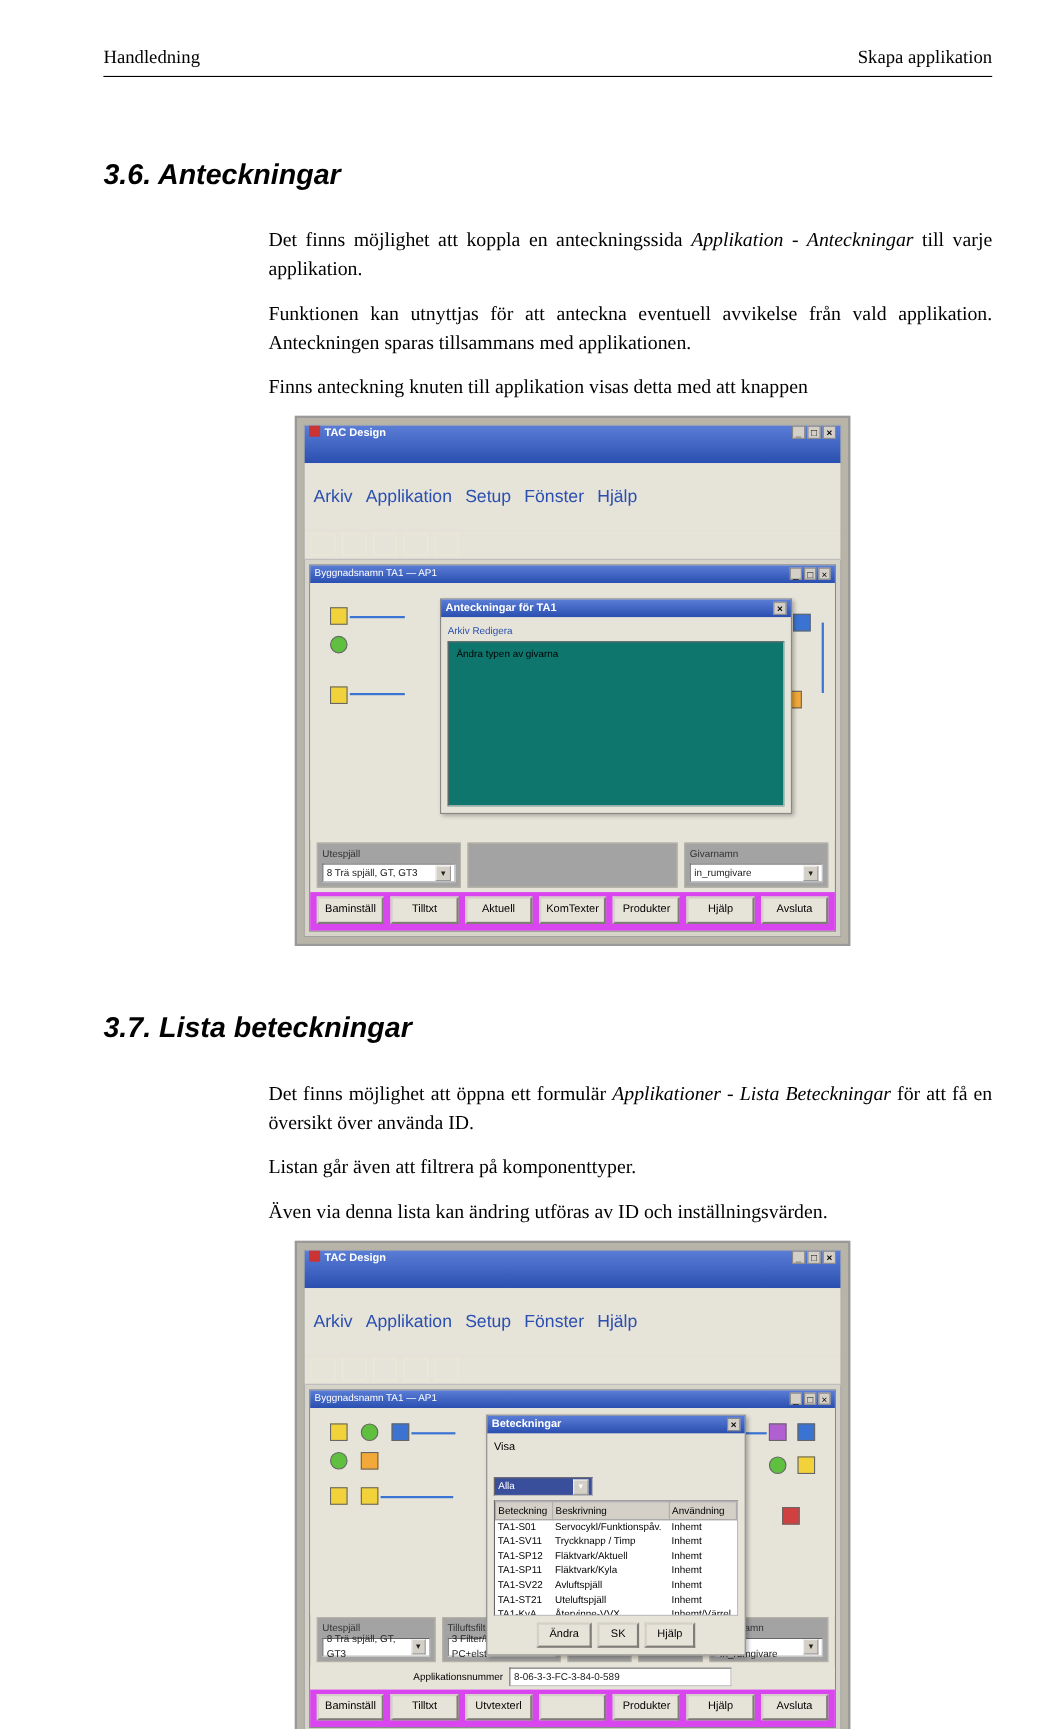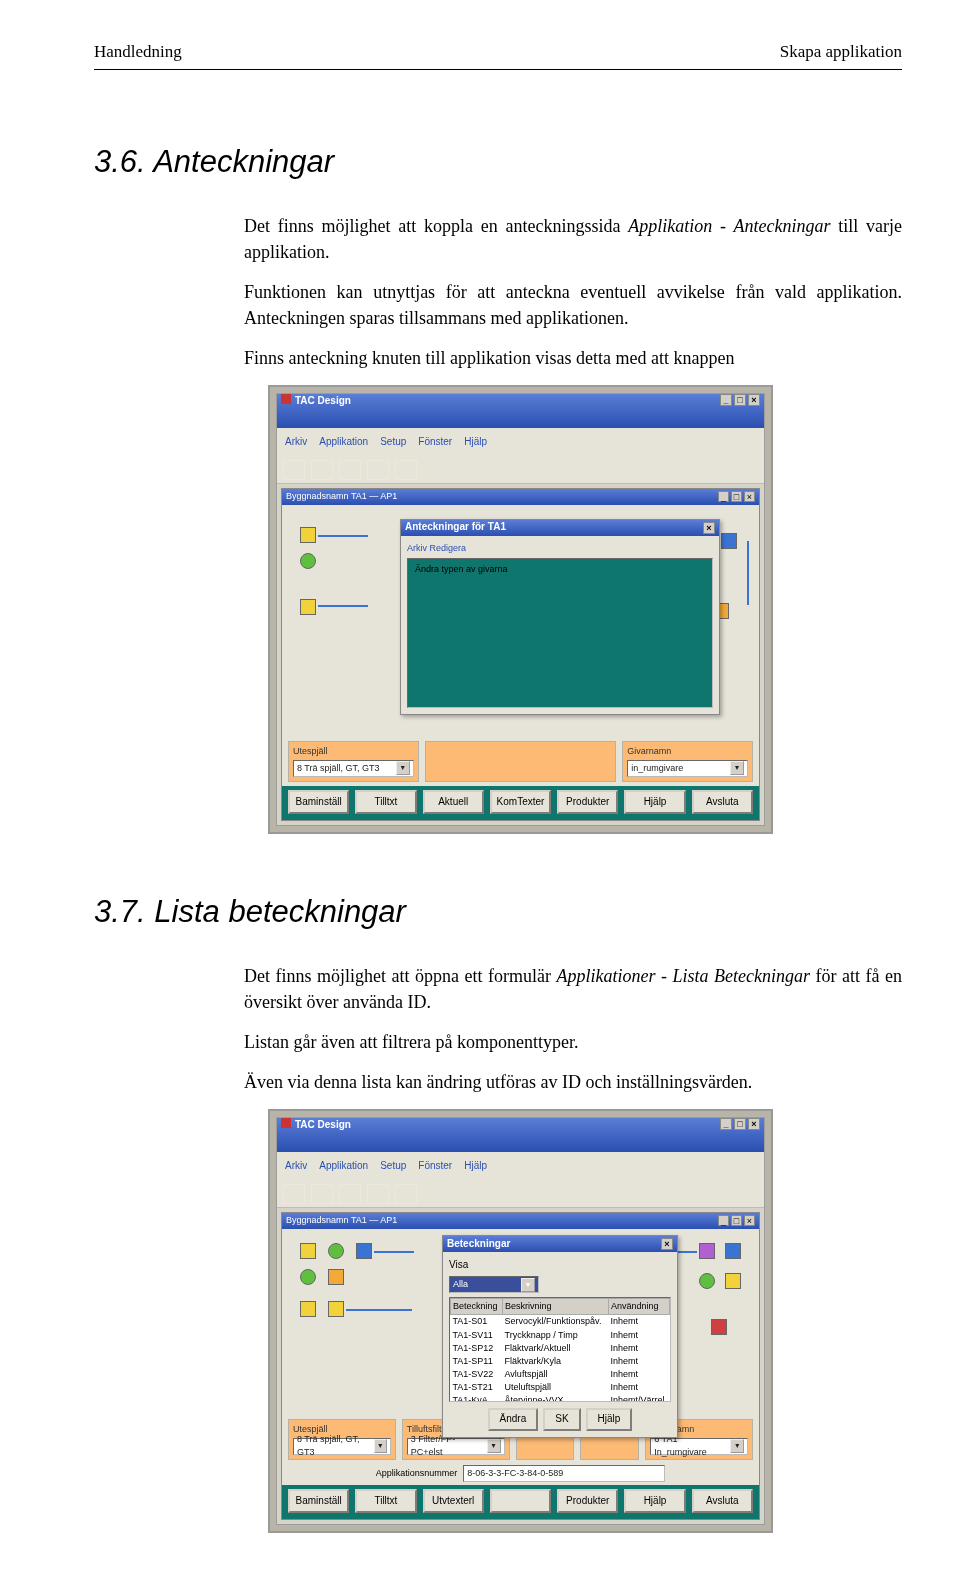--- a/index.html
+++ b/index.html
@@ -19,22 +19,22 @@
     display: flex;
     justify-content: space-between;
     font-size: 17px;
     border-bottom: 1px solid #000;
     padding-bottom: 4px;
     margin-bottom: 70px;
   }
   .sec-heading {
     font-family: Arial, Helvetica, sans-serif;
     font-style: italic;
-    font-weight: normal;
-    font-size: 31px;
+    font-weight: bold;
+    font-size: 26px;
     margin: 0 0 28px 0;
   }
   .indent-block {
     margin-left: 150px;
     margin-right: 0;
   }
   .indent-block p {
     margin: 0 0 14px 0;
     text-align: justify;
   }
@@ -70,21 +70,21 @@
     background: linear-gradient(#5a7dd6, #2a4fb0);
     color: #fff;
     padding: 0 4px;
     font-size: 10px;
     font-weight: bold;
   }
   .tb-icon { width: 10px; height: 10px; background: #c33; margin-right: 4px; }
   .tb-btns { margin-left: auto; display: flex; gap: 2px; }
   .tb-btns span { width: 12px; height: 12px; background: #d4d0c8; border: 1px solid #888; font-size: 9px; line-height: 10px; text-align: center; color: #000; }
   .menubar {
-    display: flex; gap: 12px; padding: 7px 8px; color: #2a4fb0; font-size: 10px;
+    display: flex; gap: 12px; padding: 19px 8px; color: #2a4fb0; font-size: 16px;
     background: #e6e3d8;
     align-items: flex-end;
   }
   .toolbar {
     display: flex; gap: 6px; padding: 3px 6px; background: #e6e3d8;
     border-bottom: 1px solid #bbb;
   }
   .tbtn { width: 22px; height: 20px; background: #e6e3d8; border: 1px solid #ece9d8; }
   .subwin {
     margin: 4px;
@@ -114,36 +114,36 @@
   .blue  { background: #3a73d2; }
   .orange { background: #f2a93a; }
   .purple { background: #b060d0; }
   .red { background: #d04040; }
   .wire { position: absolute; background: #3a73d2; height: 2px; }
   .wire.v { width: 2px; }
 
   
   .panelrow { display: flex; gap: 6px; padding: 2px 6px 4px 6px; }
   .panelbox {
-    background: #fdba74;
+    background: #a3a3a3;
     border: 1px solid #b6b3a6;
     padding: 3px 4px 4px 4px;
     font-size: 9px;
     color: #444;
   }
   .panelbox .hdr { font-size: 9px; color: #333; margin-bottom: 2px; }
   .combo, .txtfield {
     display: flex; align-items: center;
     background: #fff; border: 1px inset #bbb;
     height: 17px; font-size: 9px; padding: 0 3px; color: #222;
   }
   .combo .arrow { margin-left: auto; width: 14px; height: 14px; background: #d4d0c8; border: 1px outset #eee; text-align: center; font-size: 8px; line-height: 12px; }
 
   
-  .btnbar { display: flex; justify-content: space-between; gap: 6px; padding: 4px 6px 6px 6px; background: #0f766e; }
+  .btnbar { display: flex; justify-content: space-between; gap: 6px; padding: 4px 6px 6px 6px; background: #d946ef; }
   .btnbar .btn {
     flex: 1;
     text-align: center;
     background: #e6e3d8;
     border: 2px outset #d4d0c8;
     padding: 3px 0;
     font-size: 10px;
   }
 
   
@@ -169,21 +169,21 @@
   
   .shot1 { width: 505px; margin-left: 24px; }
   .shot1 .diagram { height: 234px; }
   .shot1 .modal1 { left: 118px; top: 14px; width: 320px; }
   .shot1 .modal1 .listarea { height: 150px; padding: 2px 4px; }
 
   
   .shot2 { width: 505px; margin-left: 24px; }
   .shot2 .diagram { height: 188px; }
   .shot2 .modal2 { left: 160px; top: 6px; width: 236px; }
-  .shot2 .modal2 .selhdr { display:flex; align-items:flex-start; gap:6px; margin-bottom:4px; }
+  .shot2 .modal2 .selhdr { display:flex; align-items:flex-start; gap:6px; margin-bottom:20px; }
   .shot2 .modal2 table { width:100%; border-collapse: collapse; }
   .shot2 .modal2 th { background:#d4d0c8; border:1px solid #aaa; font-size:9px; font-weight:normal; padding:1px 2px; text-align:left; }
   .shot2 .modal2 td { font-size:9px; padding:0 2px; border:none; }
   .shot2 .modal2 .tblwrap { background:#fff; border:1px inset #bbb; height:105px; overflow:hidden;}
   .shot2 .modal2 .mbtnrow { display:flex; justify-content:center; gap:5px; margin-top:6px;}
   .shot2 .modal2 .mbtn { padding:2px 10px; background:#e6e3d8; border:2px outset #d4d0c8; font-size:10px; }
 
   .footer {
     border-top: 1px solid #000;
     display: flex;

